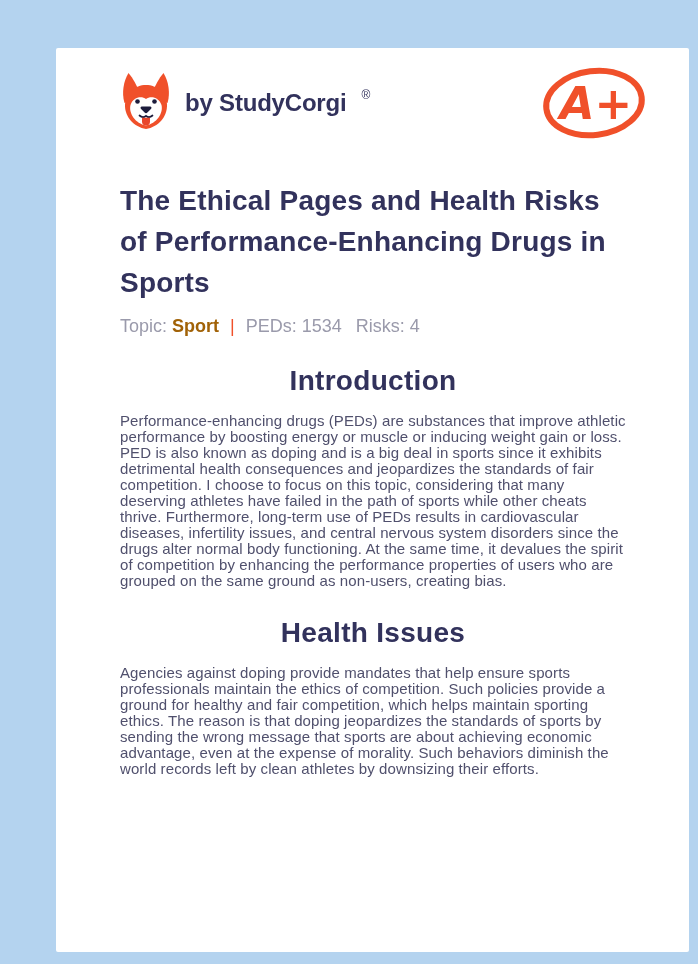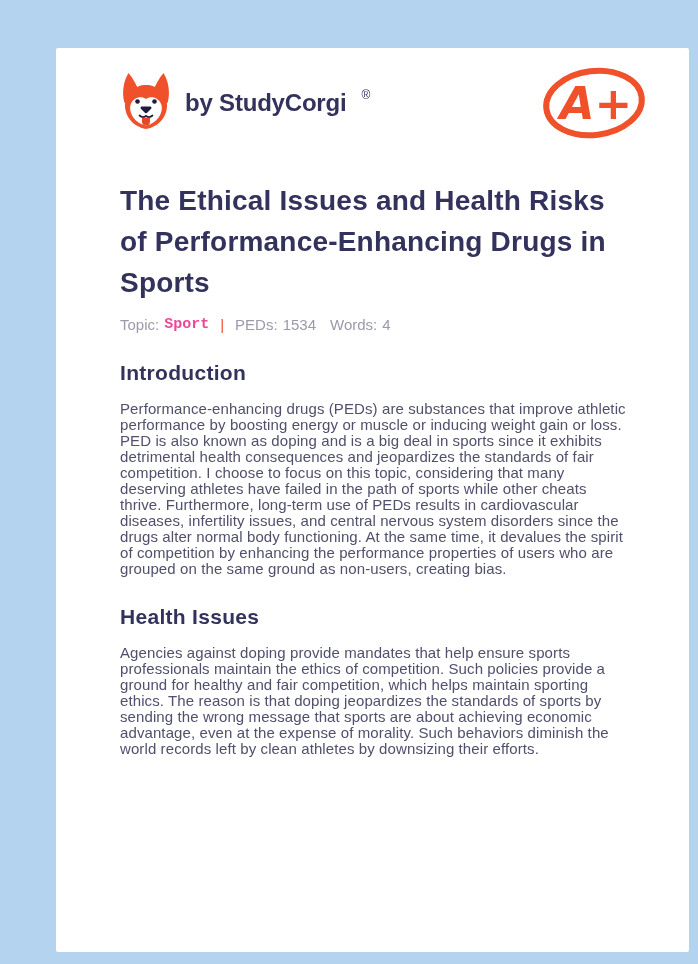--- a/index.html
+++ b/index.html
@@ -24,30 +24,30 @@
   .brand-text {
     font-size: 24px; font-weight: bold; color: #32325c; letter-spacing: -0.2px;
   }
   .reg { font-size: 12px; color: #32325c; position: relative; top: -8px; margin-left: 2px; }
   .badge { width: 108px; height: 82px; }
   h1 {
     margin: 36px 0 0; font-size: 28px; line-height: 41px;
     font-weight: bold; color: #32325c; letter-spacing: 0.2px;
   }
   .meta {
-    margin-top: 13px; font-size: 15px; color: #9a9aab;
+    margin-top: 13px; font-size: 18px; color: #9a9aab;
     display: flex; align-items: center;
   }
-  .m-topic { color: #ec4899; font-weight: bold; margin-left: 5px; text-decoration: none; cursor: pointer; font-family: Liberation Mono, monospace; }
+  .m-topic { color: #a16207; font-weight: bold; margin-left: 5px; text-decoration: none; cursor: pointer; }
   .m-sep { color: #f0502a; margin: 0 11px; }
   .m-val { margin-left: 5px; }
   .m-pages { margin-left: 14px; }
   h2 {
-    margin: 28px 0 0; font-size: 21px; font-weight: bold;
-    color: #32325c; letter-spacing: 0.3px;
+    margin: 28px 0 0; font-size: 28px; font-weight: bold;
+    color: #32325c; letter-spacing: 0.3px; text-align: center;
   }
   p {
     margin: 16px 0 0; font-size: 15px; line-height: 16px;
     color: #50506d; letter-spacing: 0.1px;
   }
 </style>
 </head>
 <body>
 
 <div class="page">
@@ -75,29 +75,29 @@
       <div class="badge">
         <svg width="108" height="82" viewBox="0 0 108 82" aria-hidden="true">
           <g transform="rotate(-7 54 41)">
             <ellipse cx="54" cy="41" rx="48" ry="32" fill="none" stroke="#f0502a" stroke-width="6" stroke-linecap="round"></ellipse>
           </g>
           <text x="56" y="57" text-anchor="middle" font-family="DejaVu Sans, sans-serif" font-size="45" font-weight="bold" font-style="italic" fill="#f0502a">A+</text>
         </svg>
       </div>
     </header>
 
-    <h1>The Ethical Issues and Health Risks of Performance-Enhancing Drugs in Sports</h1>
+    <h1>The Ethical Pages and Health Risks of Performance-Enhancing Drugs in Sports</h1>
 
     <div class="meta">
       <span class="m-label">Topic:</span>
       <a class="m-topic">Sport</a>
       <span class="m-sep">|</span>
       <span class="m-label">PEDs:</span>
       <span class="m-val">1534</span>
-      <span class="m-label m-pages">Words:</span>
+      <span class="m-label m-pages">Risks:</span>
       <span class="m-val">4</span>
     </div>
 
     <h2>Introduction</h2>
     <p>Performance-enhancing drugs (PEDs) are substances that improve athletic performance by boosting energy or muscle or inducing weight gain or loss. PED is also known as doping and is a big deal in sports since it exhibits detrimental health consequences and jeopardizes the standards of fair competition. I choose to focus on this topic, considering that many deserving athletes have failed in the path of sports while other cheats thrive. Furthermore, long-term use of PEDs results in cardiovascular diseases, infertility issues, and central nervous system disorders since the drugs alter normal body functioning. At the same time, it devalues the spirit of competition by enhancing the performance properties of users who are grouped on the same ground as non-users, creating bias.</p>
 
     <h2>Health Issues</h2>
     <p>Agencies against doping provide mandates that help ensure sports professionals maintain the ethics of competition. Such policies provide a ground for healthy and fair competition, which helps maintain sporting ethics. The reason is that doping jeopardizes the standards of sports by sending the wrong message that sports are about achieving economic advantage, even at the expense of morality. Such behaviors diminish the world records left by clean athletes by downsizing their efforts.</p>
 
   </section>

